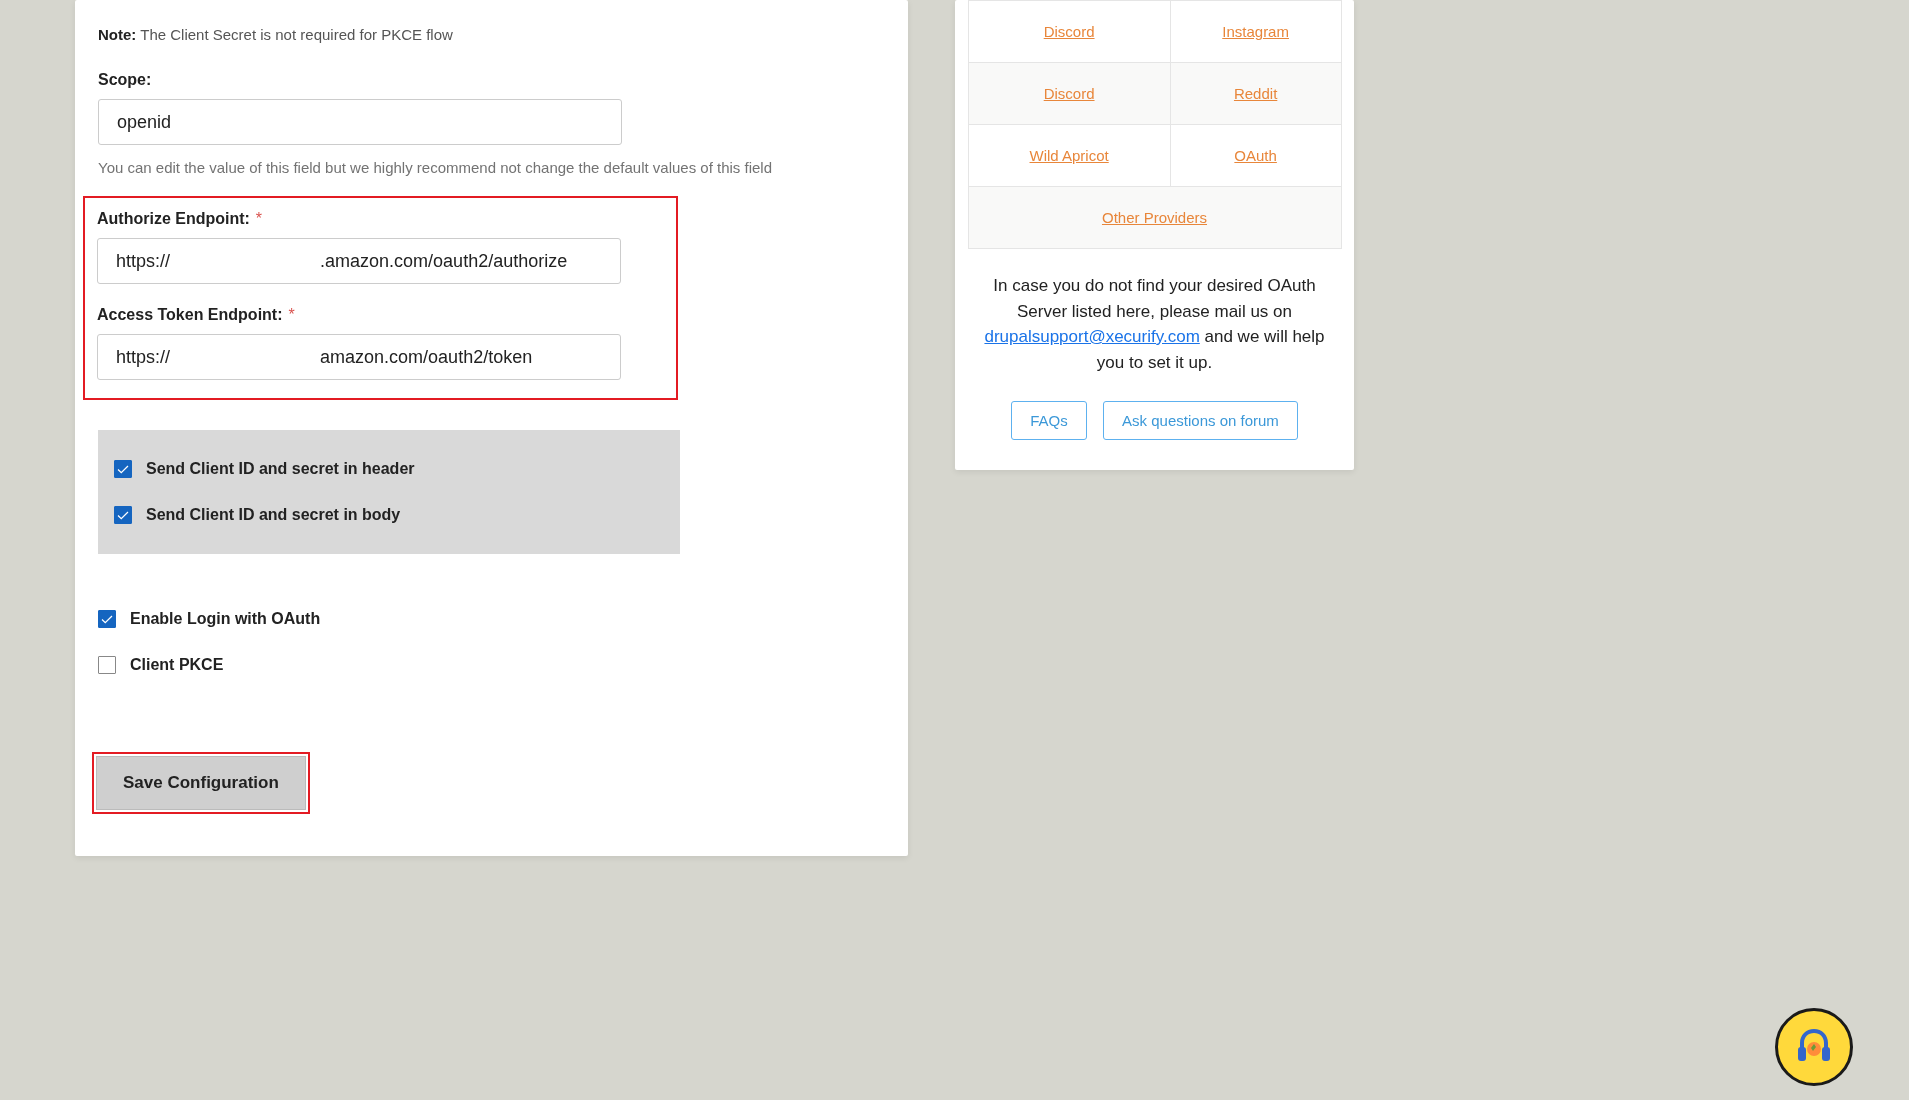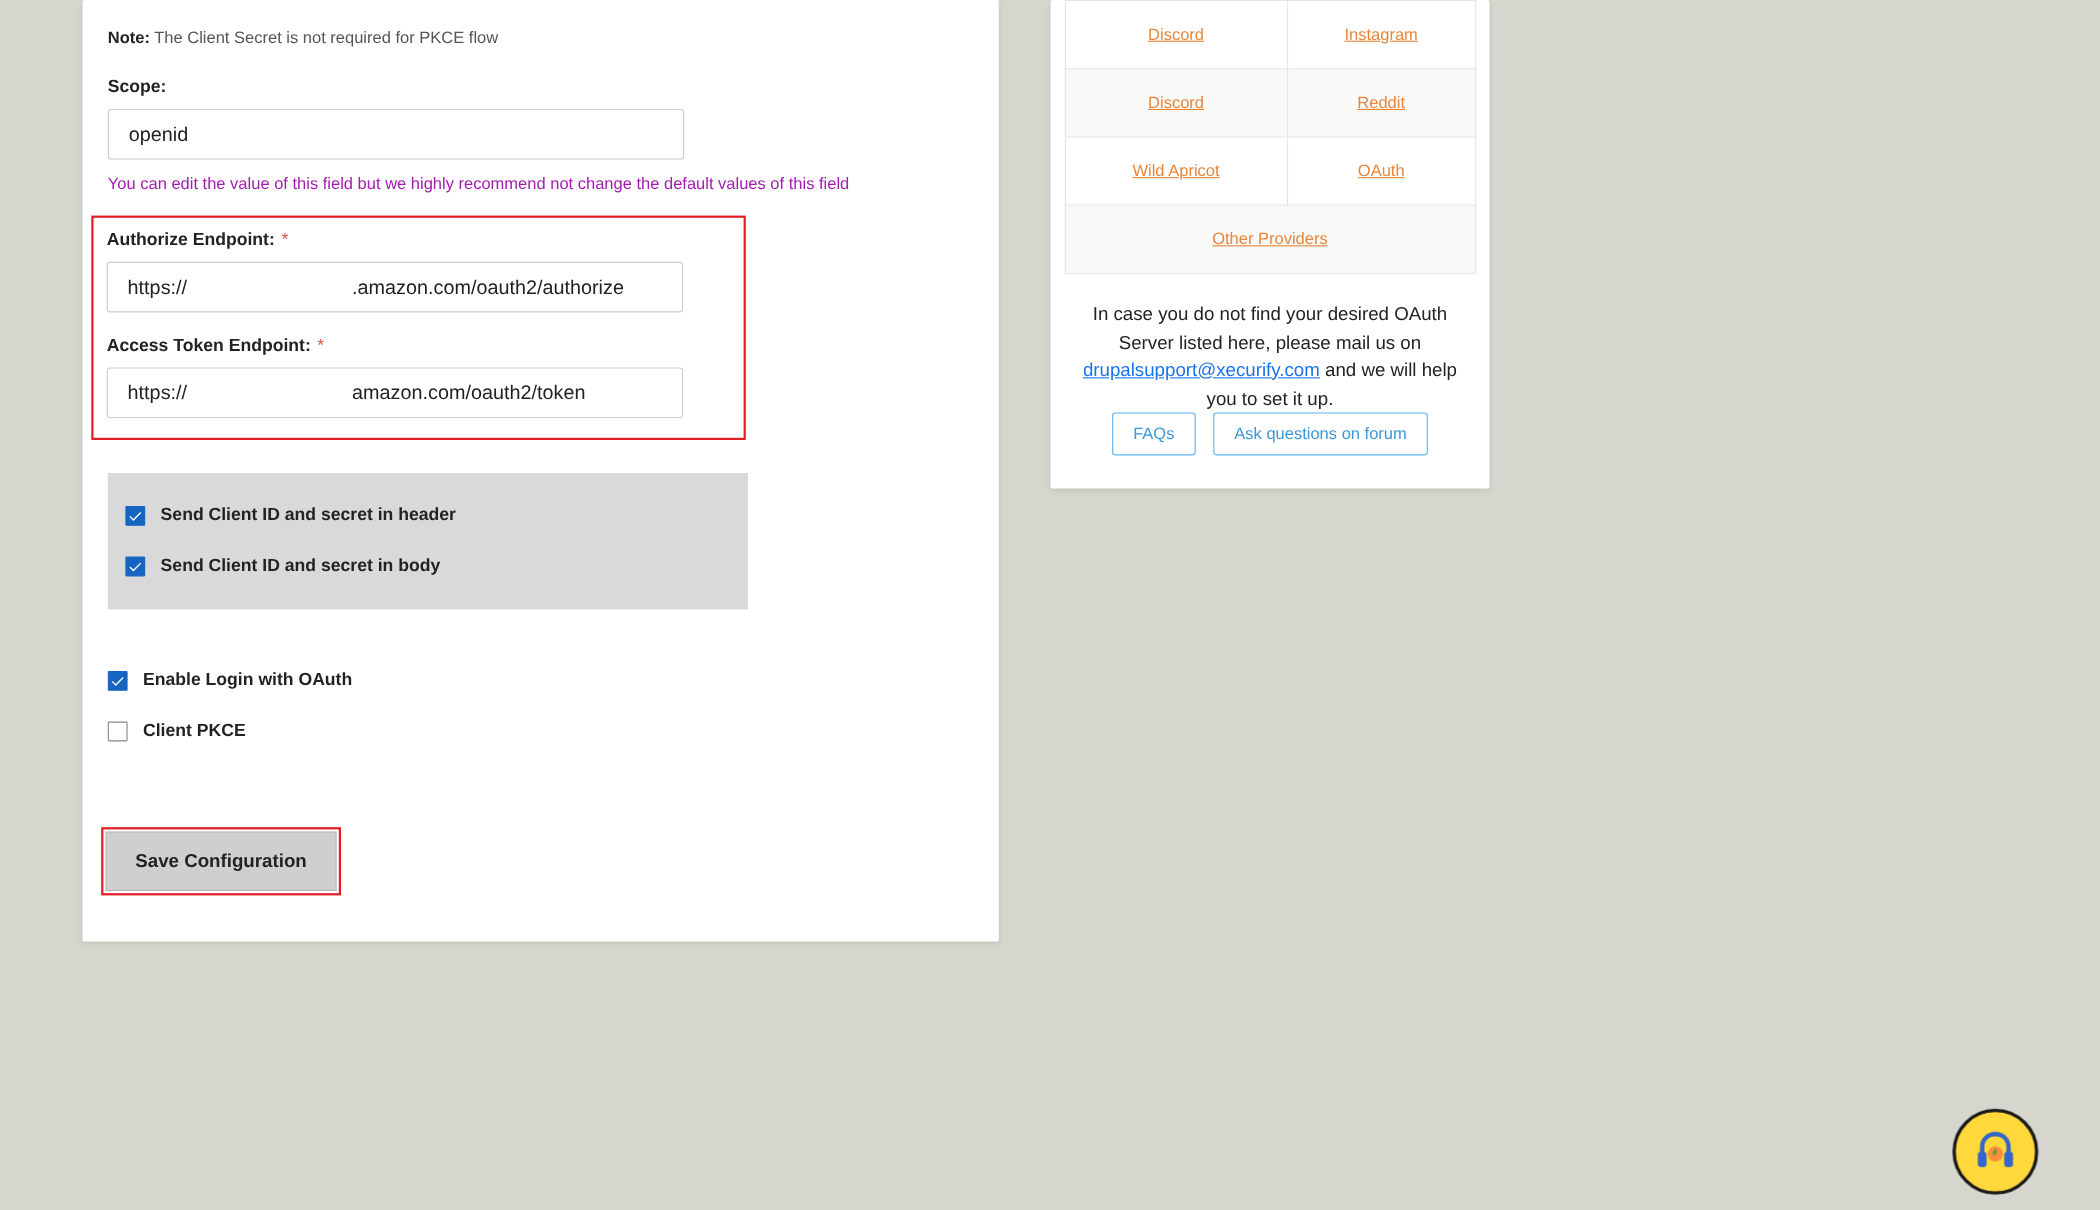--- a/index.html
+++ b/index.html
@@ -4,21 +4,21 @@
   <style>
     * { box-sizing: border-box; margin: 0; padding: 0; }
     body { font-family: 'Segoe UI', Tahoma, sans-serif; background: #d6d6ce; color: #212529; width: 1909px; height: 1100px; overflow: hidden; }
     .page-wrap { background: #d6d6ce; padding: 0 48px 48px 48px; }
     .main-card { background: #fff; width: 833px; position: absolute; left: 75px; top: 0; padding: 26px 23px 42px 23px; box-shadow: 0 2px 6px rgba(0,0,0,0.08); border-radius: 2px; }
     .note-line { font-size: 15px; color: #555; margin-bottom: 28px; }
     .note-line .bold { font-weight: 600; color: #222; }
     .field-label { font-weight: 600; font-size: 16px; color: #222; margin-bottom: 10px; display: block; }
     .field-label .req { color: #d9534f; font-weight: normal; margin-left: 6px; }
     .text-input { width: 524px; height: 46px; padding: 0 18px; font-size: 18px; border: 1px solid #ccc; border-radius: 3px; color: #222; background: #fff; }
-    .hint { font-size: 15px; color: #a21caf; margin-top: 14px; }
+    .hint { font-size: 15px; color: #737373; margin-top: 14px; }
     .scope-block { margin-bottom: 20px; }
     .endpoints-block { border: 2px solid #e31b23; padding: 12px 12px 18px 12px; margin-top: 18px; margin-left: -15px; width: 595px; }
     .endpoints-block .field { margin-bottom: 22px; }
     .endpoints-block .field:last-child { margin-bottom: 0; }
     .redacted-input { position: relative; width: 574px; }
     .redacted-overlay { position: absolute; top: 4px; left: 77px; width: 145px; height: 38px; background: #fff; }
     .checkbox-group { background: #d9d9d9; padding: 30px 16px; margin-top: 30px; width: 582px; }
     .checkbox-row { display: flex; align-items: center; margin-bottom: 28px; }
     .checkbox-row:last-child { margin-bottom: 0; }
     .custom-checkbox { width: 18px; height: 18px; border: 1px solid #888; border-radius: 1px; display: inline-flex; align-items: center; justify-content: center; margin-right: 14px; flex-shrink: 0; cursor: pointer; background: #fff; }
@@ -32,21 +32,21 @@
     .save-btn { background: #cfcfcf; border: 1px solid #bbb; padding: 16px 26px; font-size: 17px; font-weight: 600; color: #222; cursor: pointer; }
     
     .sidebar { position: absolute; left: 955px; top: 0; width: 399px; background: #fff; border-radius: 2px; box-shadow: 0 2px 6px rgba(0,0,0,0.08); padding-bottom: 30px; }
     .provider-table { width: 374px; margin: 0 auto 18px auto; border-collapse: collapse; }
     .provider-table td { border: 1px solid #e5e5e5; text-align: center; padding: 22px 0; font-size: 15px; background: #fff; }
     .provider-table td.alt { background: #f9f9f8; }
     .provider-table a { color: #e8863a; text-decoration: underline; cursor: pointer; }
     .provider-table .single-cell a { color: #e8863a; }
     .sidebar-text { font-size: 17px; color: #222; text-align: center; padding: 6px 28px 0 28px; line-height: 1.5; }
     .sidebar-text a { color: #1a73e8; text-decoration: underline; cursor: pointer; }
-    .sidebar-buttons { text-align: center; }
+    .sidebar-buttons { text-align: center; margin-top: 26px; }
     .outline-btn { display: inline-block; border: 1px solid #5db1ef; color: #3b98d8; background: #fff; padding: 10px 18px; font-size: 15px; border-radius: 3px; cursor: pointer; margin: 0 6px; }
     
     .support-bubble { position: fixed; right: 56px; bottom: 14px; width: 78px; height: 78px; border-radius: 50%; background: #ffd93b; border: 3px solid #1a1a1a; display: flex; align-items: center; justify-content: center; cursor: pointer; }
   </style>
 </head>
 <body>
 
 <div class="page-wrap">
 
   <div class="main-card">

